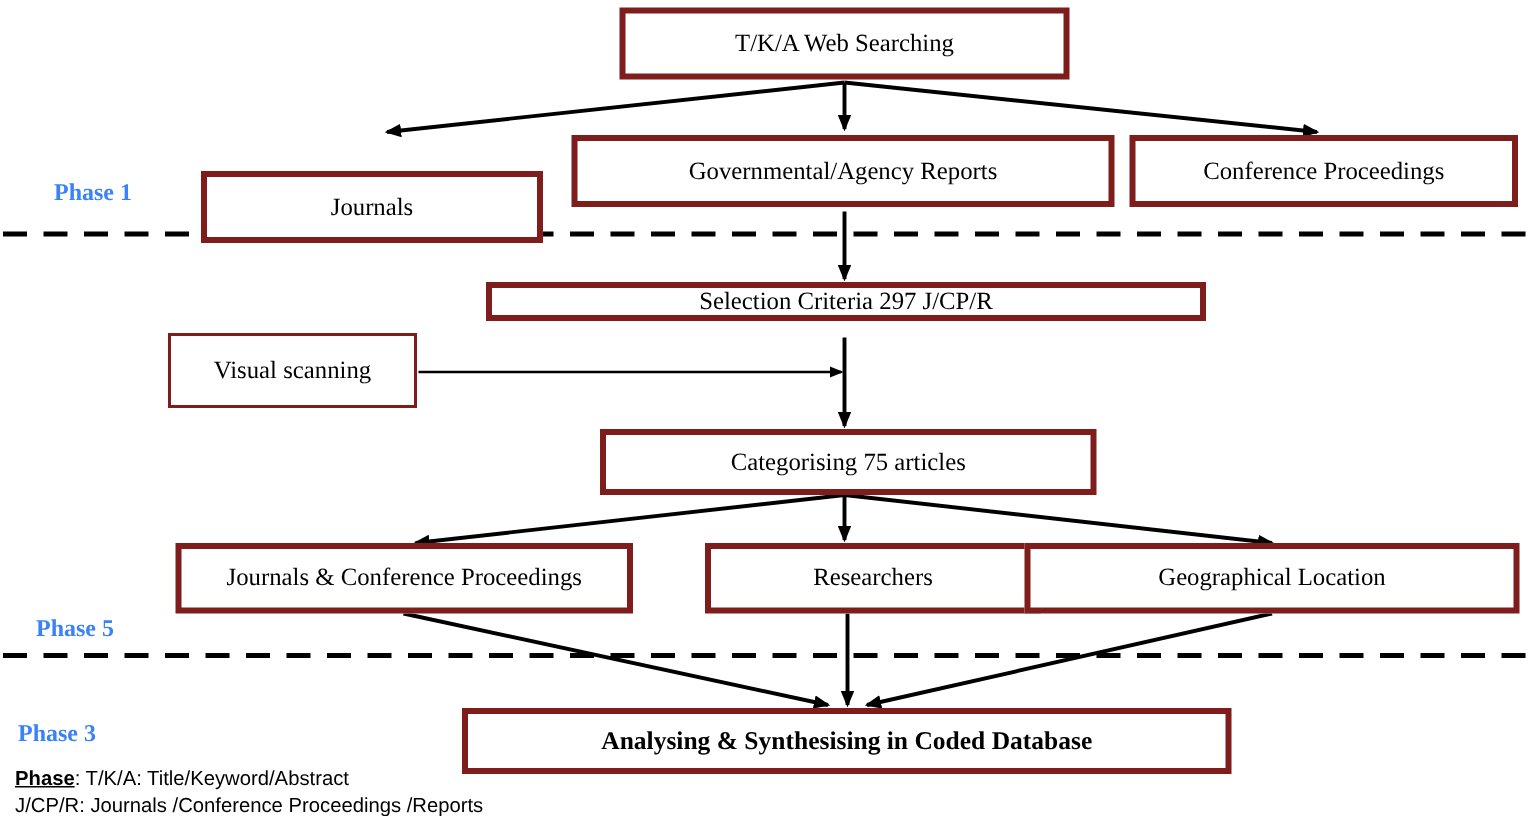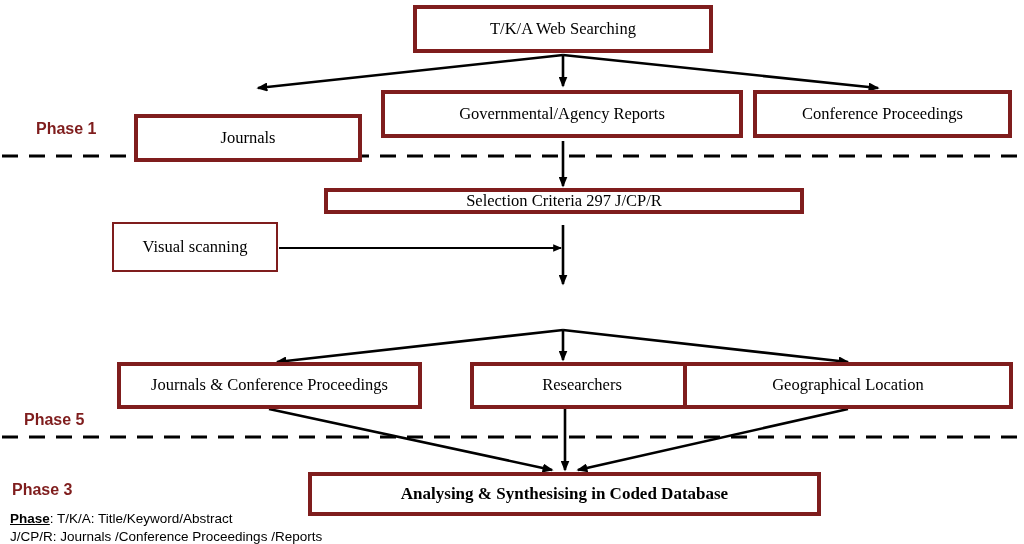--- a/index.html
+++ b/index.html
@@ -9,22 +9,22 @@
 
   svg#wires{position:absolute;left:0;top:0;width:1024px;height:544px;}
 
   .node{position:absolute;box-sizing:border-box;background:#fff;
         border:4px solid #7f1d1d;display:flex;align-items:center;
         justify-content:center;text-align:center;line-height:1.1;
         font-family:"Liberation Serif",serif;font-size:16.5px;color:#000;z-index:3;}
   .node.thin{border-width:2.5px;}
   .node.bold-text{font-weight:bold;font-size:17px;}
 
-  .phase{position:absolute;font-family:Liberation Sans, sans-serif;
-         font-weight:bold;font-size:16px;color:#7f1d1d;z-index:4;white-space:nowrap;}
+  .phase{position:absolute;font-family:Liberation Serif, serif;
+         font-weight:bold;font-size:16px;color:#3b82f6;z-index:4;white-space:nowrap;}
 
   .note{position:absolute;font-family:"Liberation Sans",sans-serif;
         font-size:13.5px;color:#000;line-height:1.35;z-index:4;white-space:nowrap;}
   .note u{font-weight:bold;text-decoration:underline;}
 </style>
 </head>
 <body>
 
 <div id="stage">
 
@@ -77,20 +77,23 @@
   </div>
 
   <div class="node" style="left:324px;top:188px;width:480px;height:26px;">
     <span>Selection Criteria 297 J/CP/R</span>
   </div>
 
   <div class="node thin" style="left:112px;top:222px;width:166px;height:50px;">
     <span>Visual scanning</span>
   </div>
 
+  <div class="node" style="left:400px;top:286px;width:331px;height:44px;">
+    <span>Categorising 75 articles</span>
+  </div>
 
   <div class="node" style="left:117px;top:362px;width:305px;height:47px;">
     <span>Journals &amp; Conference Proceedings</span>
   </div>
 
   <div class="node" style="left:470px;top:362px;width:224px;height:47px;">
     <span>Researchers</span>
   </div>
 
   <div class="node" style="left:683px;top:362px;width:330px;height:47px;">

